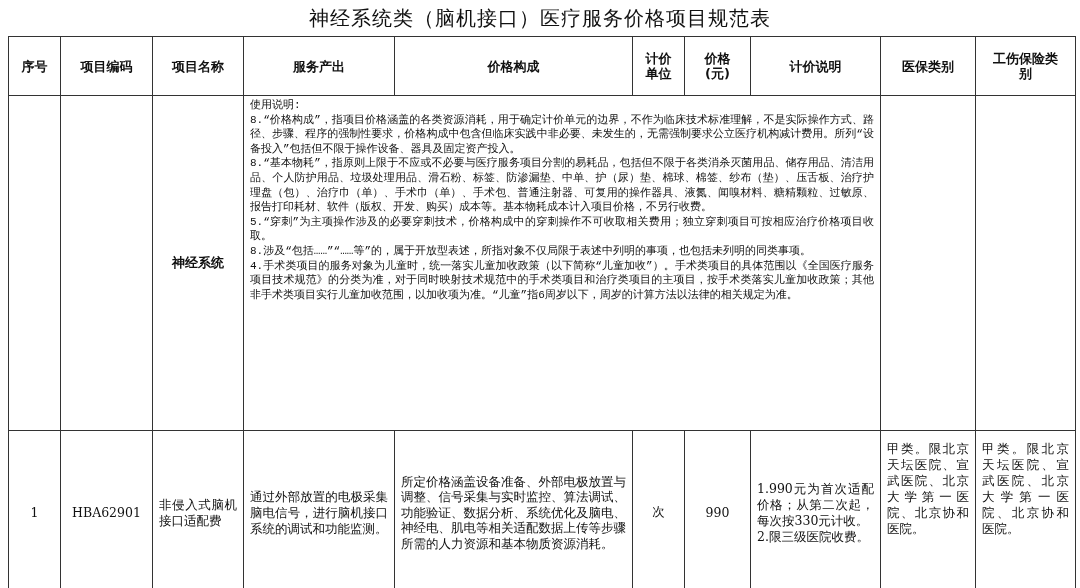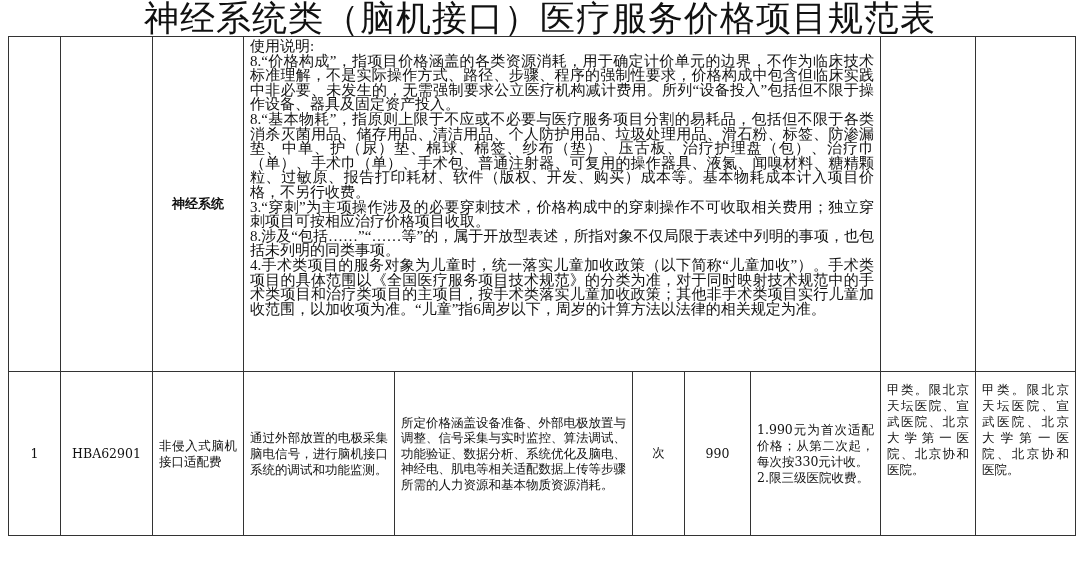--- a/index.html
+++ b/index.html
@@ -1,35 +1,35 @@
 <!DOCTYPE html>
 <html><head>
 <meta charset="utf-8">
 <style>
   html, body { margin: 0; padding: 0; background: #ffffff; }
   body { width: 1080px; height: 588px; overflow: hidden; position: relative; color: #111; }
   .title {
     position: absolute; left: 0; top: 0; width: 1080px; height: 36px;
-    text-align: center; font-family: "DejaVu Serif", serif; font-size: 35px;
+    text-align: center; font-family: "DejaVu Serif", serif; font-size: 20px;
     line-height: 36px; letter-spacing: 1px; color: #111;
   }
   table {
     position: absolute; left: 8px; top: 36px; width: 1067px;
     border-collapse: collapse; table-layout: fixed;
   }
   td, th { border: 1.5px solid #333; padding: 0; vertical-align: middle; }
   th {
     font-family: "DejaVu Sans", sans-serif; font-weight: bold; font-size: 13px;
     height: 58px; text-align: center; line-height: 15px;
   }
   .notes-row td { height: 330px; }
   .data-row td { height: 153px; }
   .serif { font-family: "DejaVu Serif", serif; font-size: 12.5px; }
   .notes {
-    font-family: Liberation Serif, serif; font-size: 15px; line-height: 14.6px;
+    font-family: Liberation Mono, monospace; font-size: 11px; line-height: 14.6px;
     padding: 2px 6px 2px 6px; vertical-align: top; text-align: justify;
   }
   .notes p { margin: 0; }
   .cat { font-family: "DejaVu Sans", sans-serif; font-weight: bold; font-size: 13px; text-align: center; }
   .center { text-align: center; }
   .cell-text {
     font-family: "DejaVu Serif", serif; font-size: 12.5px; line-height: 16px;
     padding: 0 6px; text-align: justify;
   }
   .cell-top { vertical-align: top; padding-top: 10px; }
@@ -46,30 +46,51 @@
     <col style="width:91px">
     <col style="width:151px">
     <col style="width:238px">
     <col style="width:52px">
     <col style="width:66px">
     <col style="width:130px">
     <col style="width:95px">
     <col style="width:100px">
   </colgroup>
   <tbody>
+      <tr>
+    <th>序号</th>
+    <th>项目编码</th>
+    <th>项目名称</th>
+    <th>服务产出</th>
+    <th>价格构成</th>
+    <th>
+      <div>计价</div>
+      <div>单位</div>
+    </th>
+    <th>
+      <div>价格</div>
+      <div>(元)</div>
+    </th>
+    <th>计价说明</th>
+    <th>医保类别</th>
+    <th>
+      <div>工伤保险类</div>
+      <div>别</div>
+    </th>
+  </tr>
 
   <tr class="notes-row">
     <td></td>
     <td></td>
     <td class="cat">神经系统</td>
     <td class="notes" colspan="5">
       <p>使用说明:</p>
       <p>8.“价格构成”，指项目价格涵盖的各类资源消耗，用于确定计价单元的边界，不作为临床技术标准理解，不是实际操作方式、路径、步骤、程序的强制性要求，价格构成中包含但临床实践中非必要、未发生的，无需强制要求公立医疗机构减计费用。所列“设备投入”包括但不限于操作设备、器具及固定资产投入。</p>
       <p>8.“基本物耗”，指原则上限于不应或不必要与医疗服务项目分割的易耗品，包括但不限于各类消杀灭菌用品、储存用品、清洁用品、个人防护用品、垃圾处理用品、滑石粉、标签、防渗漏垫、中单、护（尿）垫、棉球、棉签、纱布（垫）、压舌板、治疗护理盘（包）、治疗巾（单）、手术巾（单）、手术包、普通注射器、可复用的操作器具、液氮、闻嗅材料、糖精颗粒、过敏原、报告打印耗材、软件（版权、开发、购买）成本等。基本物耗成本计入项目价格，不另行收费。</p>
-      <p>3.“穿刺”为主项操作涉及的必要穿刺技术，价格构成中的穿刺操作不可收取相关费用；独立穿刺项目可按相应治疗价格项目收取。</p>
+      <p>5.“穿刺”为主项操作涉及的必要穿刺技术，价格构成中的穿刺操作不可收取相关费用；独立穿刺项目可按相应治疗价格项目收取。</p>
       <p>8.涉及“包括……”“……等”的，属于开放型表述，所指对象不仅局限于表述中列明的事项，也包括未列明的同类事项。</p>
       <p>4.手术类项目的服务对象为儿童时，统一落实儿童加收政策（以下简称“儿童加收”）。手术类项目的具体范围以《全国医疗服务项目技术规范》的分类为准，对于同时映射技术规范中的手术类项目和治疗类项目的主项目，按手术类落实儿童加收政策；其他非手术类项目实行儿童加收范围，以加收项为准。“儿童”指6周岁以下，周岁的计算方法以法律的相关规定为准。</p>
     </td>
     <td></td>
     <td></td>
   </tr>
 
   <tr class="data-row">
     <td class="serif center">1</td>
     <td class="serif center">HBA62901</td>

